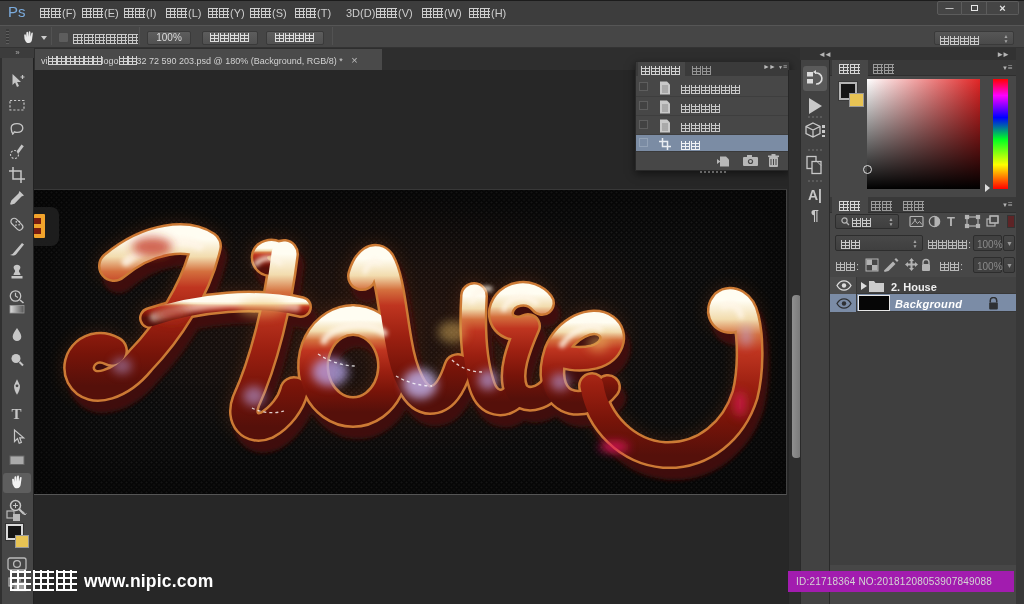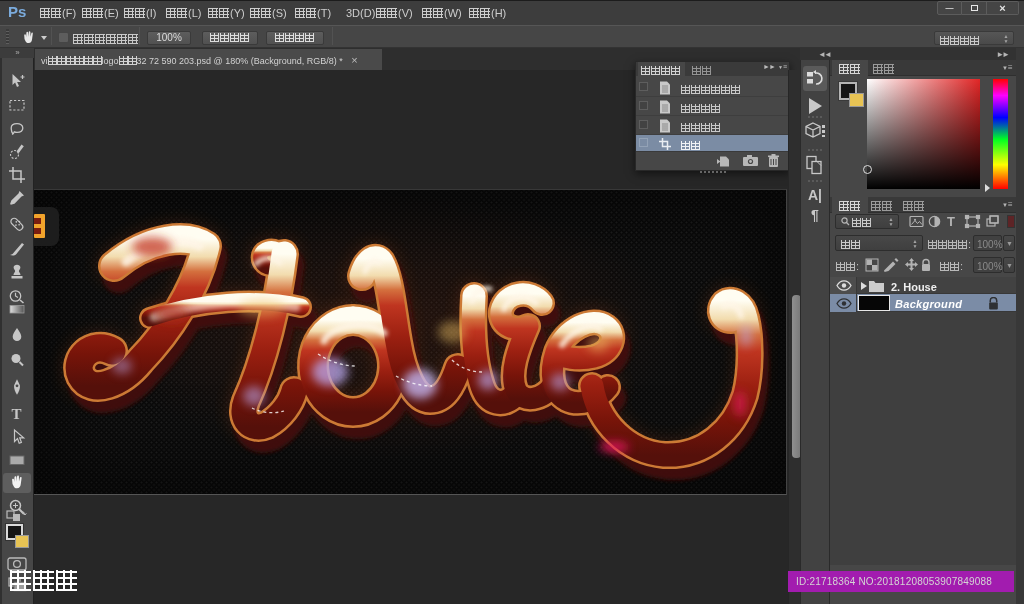--- a/index.html
+++ b/index.html
@@ -2,21 +2,21 @@
 <html><head><meta charset="utf-8"><style>
 *{margin:0;padding:0;box-sizing:border-box}
 html,body{width:1024px;height:604px;overflow:hidden}
 body{position:relative;font-family:"Liberation Sans",sans-serif;background:#272727;font-size:11px;color:#cfcfcf}
 .ab{position:absolute}
 .cj{display:inline-block;width:10px;height:10px;margin-right:1px;vertical-align:-1px;background:repeating-linear-gradient(0deg,currentColor 0 1px,transparent 1px 3px),repeating-linear-gradient(90deg,currentColor 0 1px,transparent 1px 4px)}
 .cj.s{width:9px;height:9px}
 .cj.b{width:20px;height:20px;margin-right:2px;vertical-align:-3px;background:repeating-linear-gradient(0deg,currentColor 0 2px,transparent 2px 6px),repeating-linear-gradient(90deg,currentColor 0 2px,transparent 2px 7px)}
 
 #menubar{left:0;top:0;width:1024px;height:25px;background:#3d3d3d;border-top:1px solid #1c1c1c}
-#pslogo{left:8px;top:3px;font-size:15px;font-weight:bold;color:#7babdc;letter-spacing:0}
+#pslogo{left:8px;top:3px;font-size:15px;font-weight:normal;color:#7babdc;letter-spacing:0}
 .mi{position:absolute;top:7px;color:#cdcdcd;font-size:11px}
 #winbtns{right:5px;top:1px;height:14px;display:flex}
 #winbtns div{width:25px;height:14px;background:#454545;border:1px solid #5c5c5c;border-left:none;color:#e6e6e6;font-size:9px;line-height:12px;text-align:center;font-weight:bold}
 #winbtns div:first-child{border-left:1px solid #5c5c5c;border-radius:2px 0 0 2px}
 #winbtns div:last-child{border-radius:0 2px 2px 0;width:32px}
 #optbar{left:0;top:25px;width:1024px;height:23px;background:#464646;border-top:1px solid #565656;border-bottom:1px solid #333}
 #grip1{left:6px;top:29px;width:3px;height:15px;background:repeating-linear-gradient(0deg,#5e5e5e 0 1px,#3a3a3a 1px 3px)}
 .vdiv{position:absolute;top:27px;width:1px;height:18px;background:#383838;border-right:1px solid #525252}
 .obtn{position:absolute;top:31px;height:14px;background:linear-gradient(#5d5d5d,#515151);border:1px solid #3a3a3a;border-radius:2px;color:#dcdcdc;text-align:center;line-height:12px;font-size:10px}
 #chk{left:58px;top:32px;width:11px;height:11px;background:#5d5d5d;border:1px solid #454545;border-radius:2px}
@@ -488,13 +488,13 @@
       <circle cx="8" cy="5.5" r="2.2" fill="#2e3033"></circle>
     </svg></div>
 <div class="ab" style="left:859px;top:296px;width:30px;height:14px;background:#060606;outline:1px solid #e8e8e8"></div>
 <span class="ab" style="left:895px;top:298px;color:#fff;font-style:italic;font-weight:bold;font-size:11px;letter-spacing:.3px">Background</span>
 <svg class="ab" style="left:988px;top:297px" width="11" height="13" viewBox="0 0 10 12">
     <path d="M2 5V3.5A3 3 0 0 1 8 3.5V5" fill="none" stroke="#2e3033" stroke-width="1.4"></path>
     <rect x="1" y="5" width="8" height="6.5" rx="1" fill="#2e3033"></rect>
   </svg>
 
 <div class="ab" id="idbar">ID:21718364 NO:20181208053907849088</div>
-<div class="ab" id="wm"><i class="cj b"></i><i class="cj b"></i><i class="cj b"></i></div>
+<div class="ab" id="wm"><i class="cj b"></i><i class="cj b"></i><i class="cj b"></i><span> www.nipic.com</span></div>
 
 </body></html>

